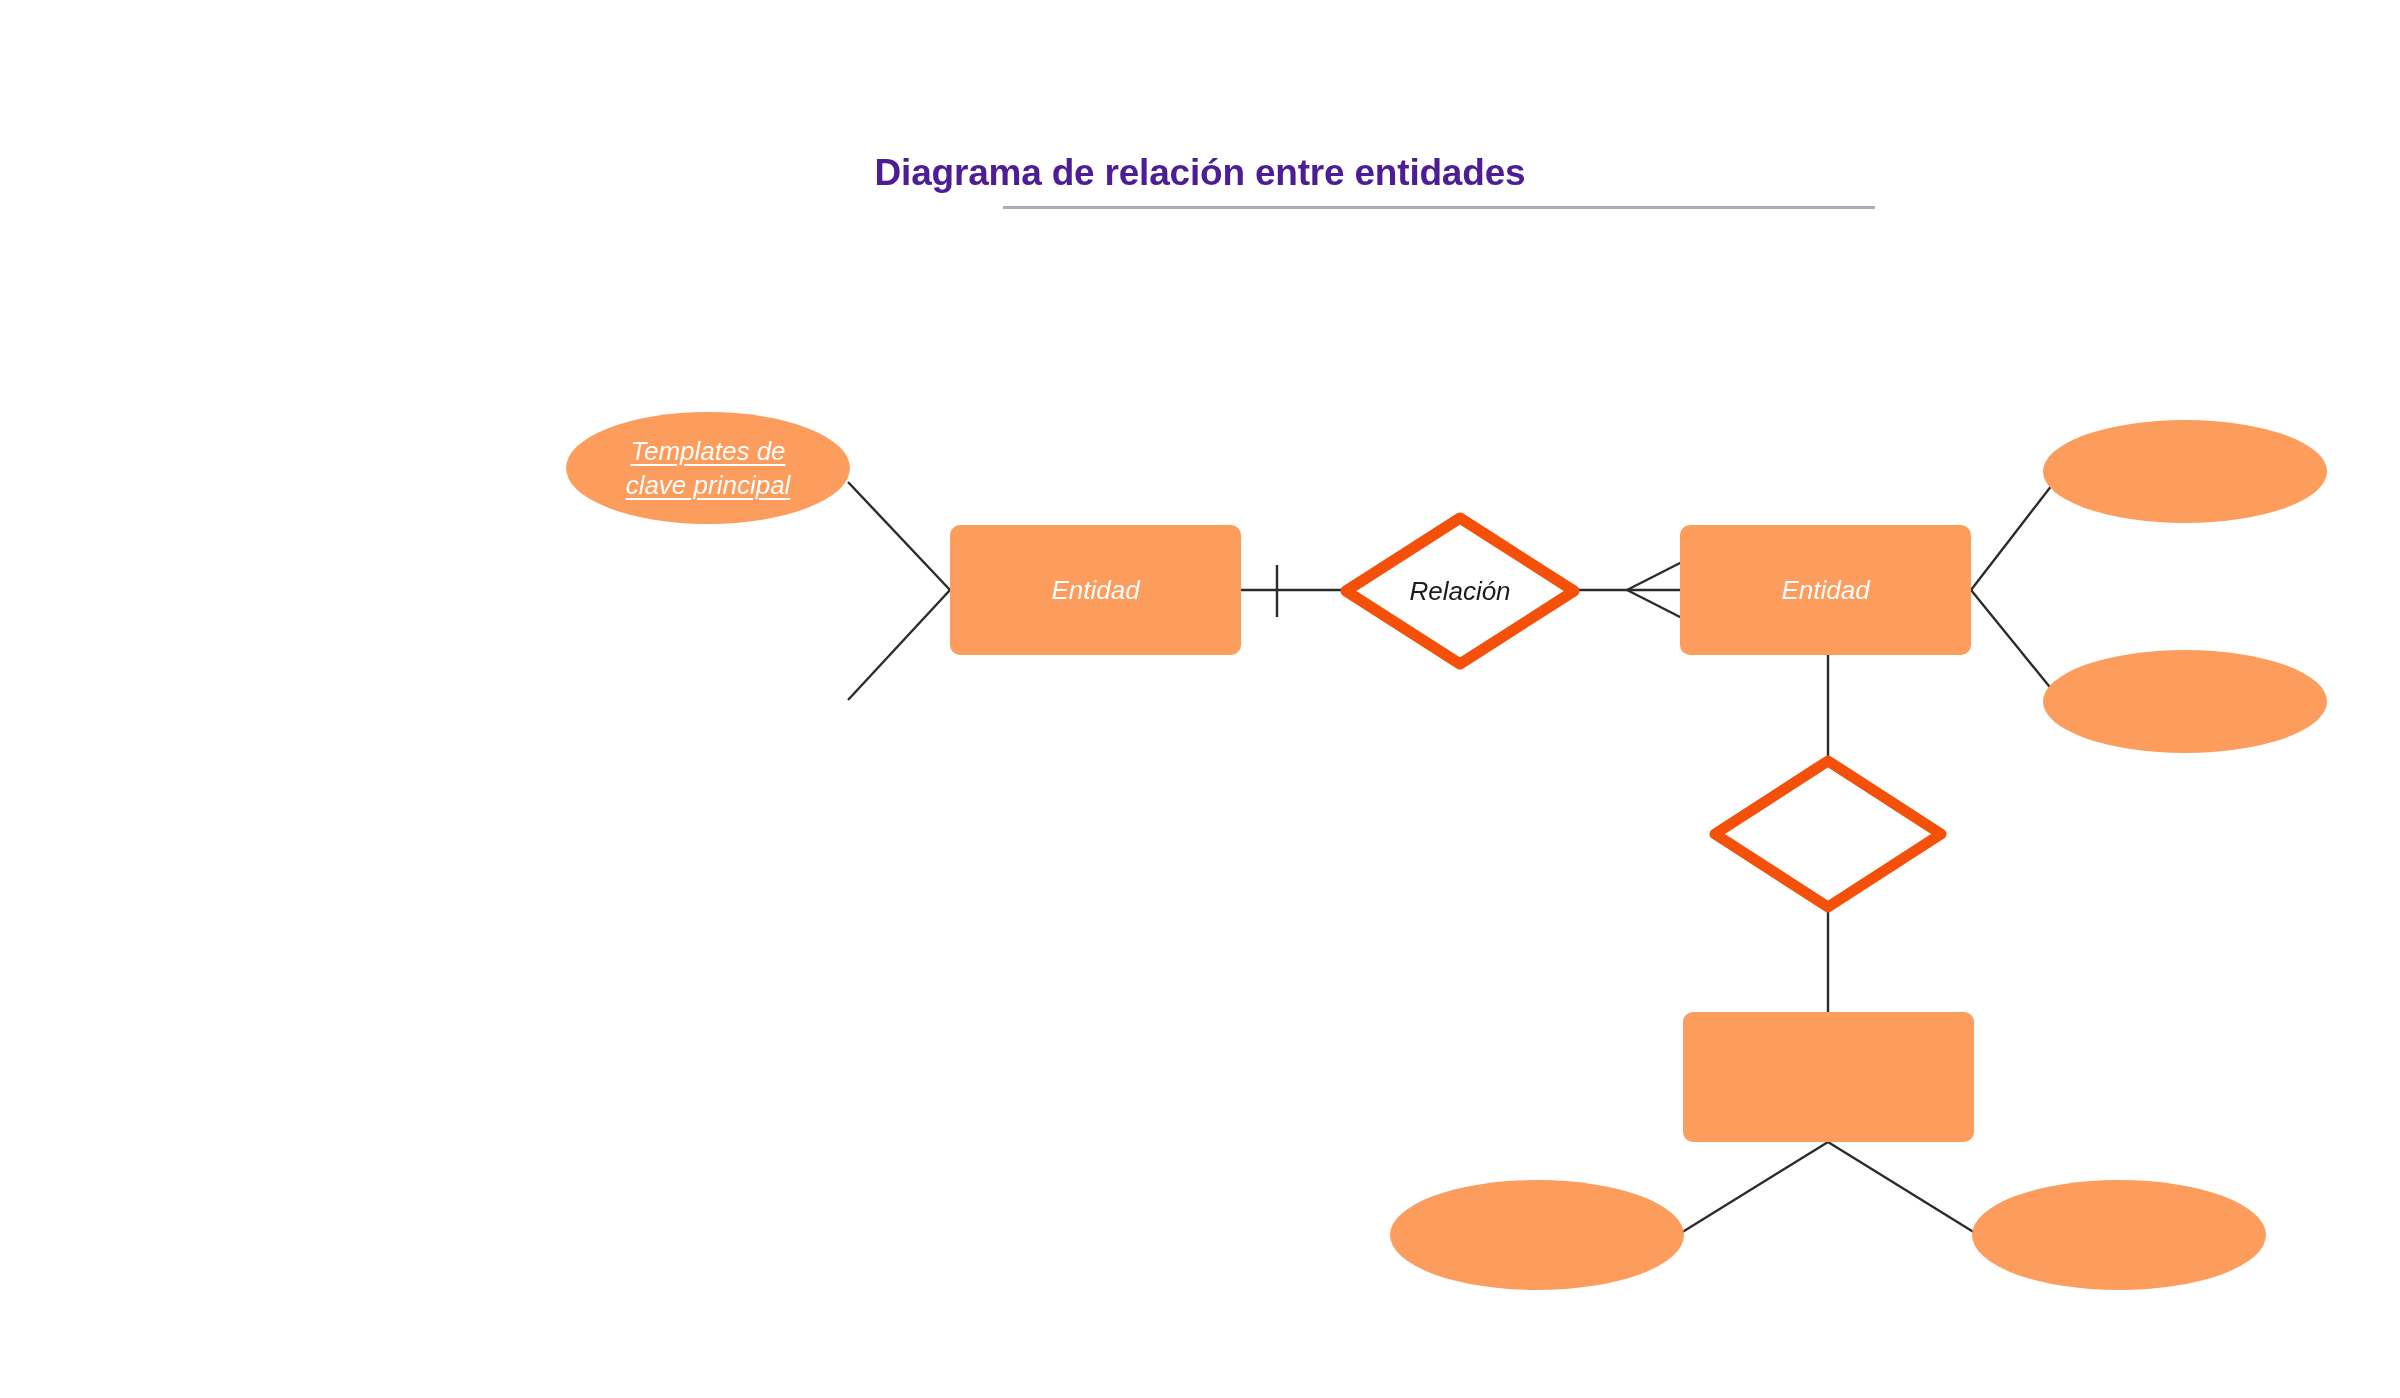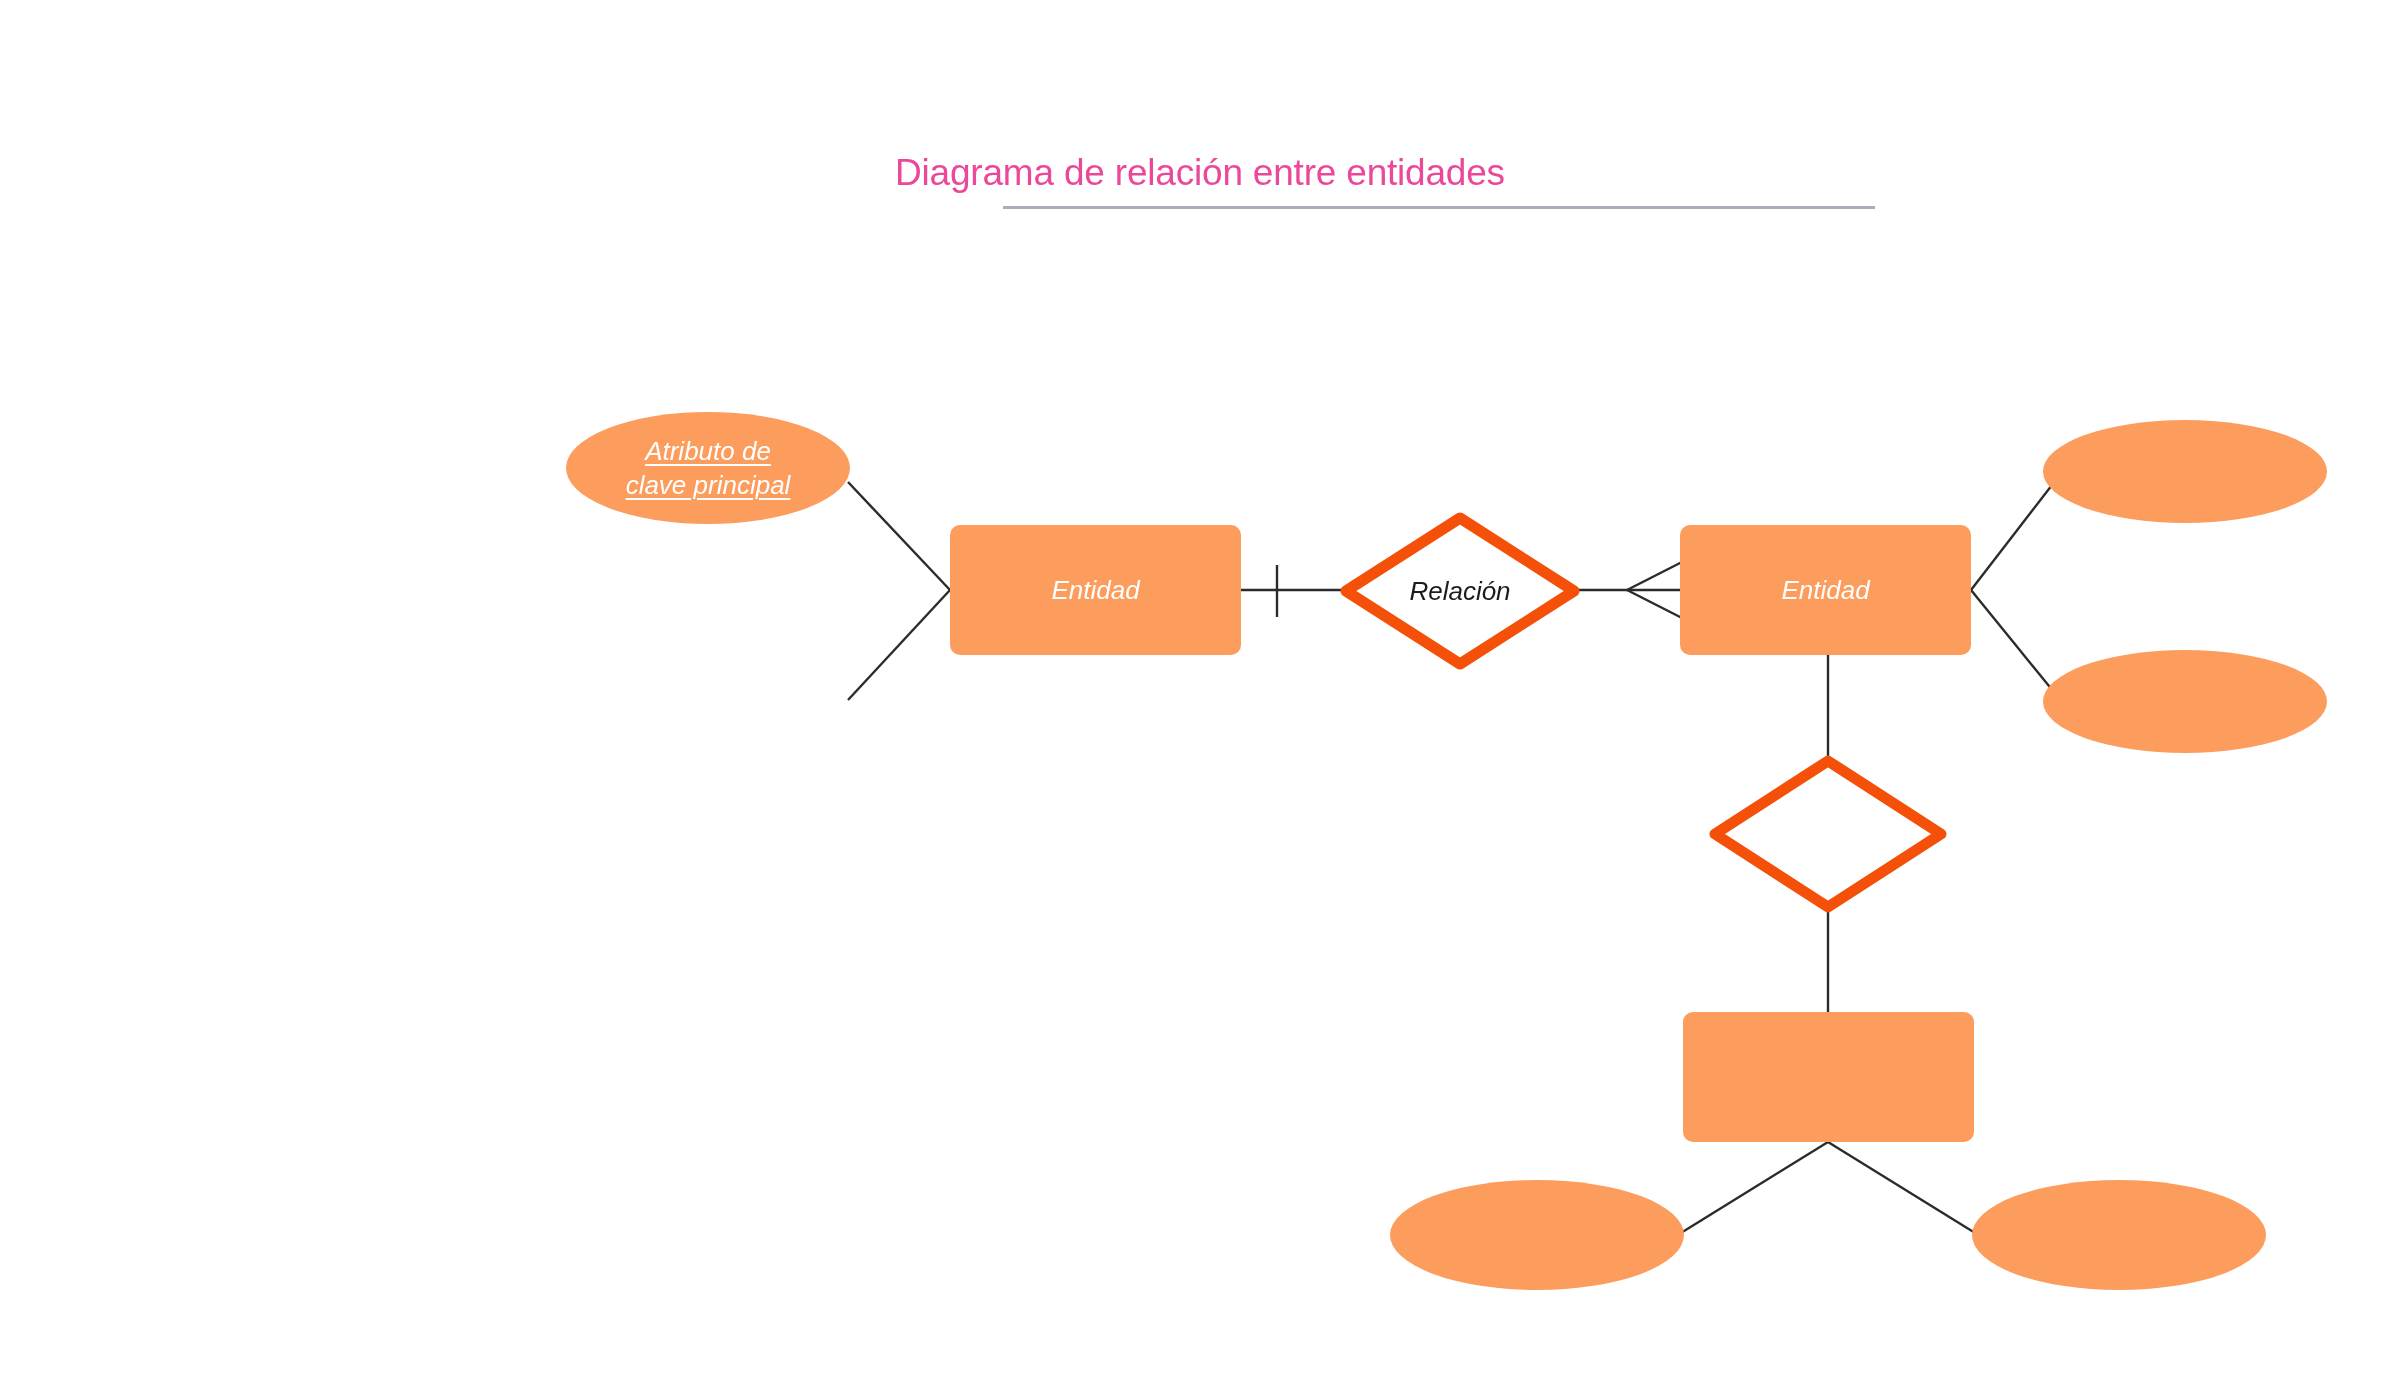--- a/index.html
+++ b/index.html
@@ -24,22 +24,22 @@
   
   .header {
     position: absolute;
     left: 0;
     top: 150px;
     width: 2400px;
     text-align: center;
   }
   .doc-title {
     font-size: 37px;
-    font-weight: normal;
-    color: #ec4899;
+    font-weight: bold;
+    color: #4c1d95;
     letter-spacing: -0.2px;
     line-height: 46px;
     margin: 0;
     white-space: nowrap;
   }
   .title-rule {
     position: absolute;
     left: 1003px;
     top: 206px;
     width: 872px;
@@ -154,21 +154,21 @@
 
       <line x1="1828" y1="911" x2="1828" y2="1013"></line>
 
       <line x1="1828" y1="1142" x2="1676" y2="1236"></line>
       <line x1="1828" y1="1142" x2="1980" y2="1236"></line>
     </g>
   </svg>
 
   <div class="shape attribute" style="left:566px; top:412px; width:284px; height:112px;">
     <div>
-      <div class="pk">Atributo de</div>
+      <div class="pk">Templates de</div>
       <div class="pk">clave principal</div>
     </div>
   </div>
 
 
   <div class="shape entity" style="left:950px; top:525px; width:291px; height:130px;">
     <span>Entidad</span>
   </div>
 
   <div class="diamond-wrap" style="left:1340px; top:512px; width:240px; height:158px;">

